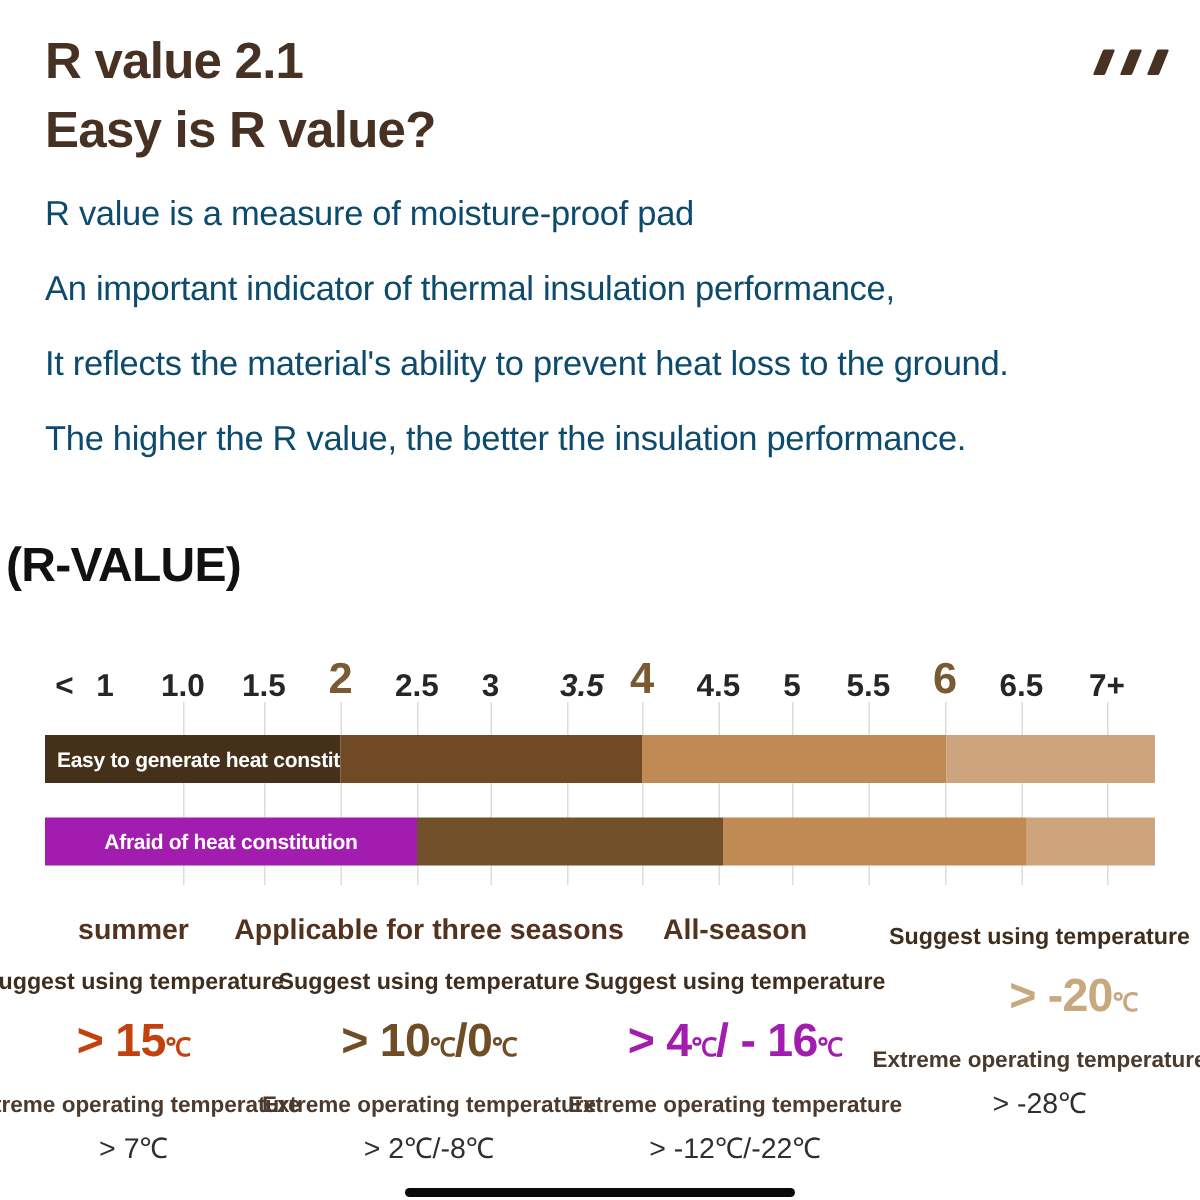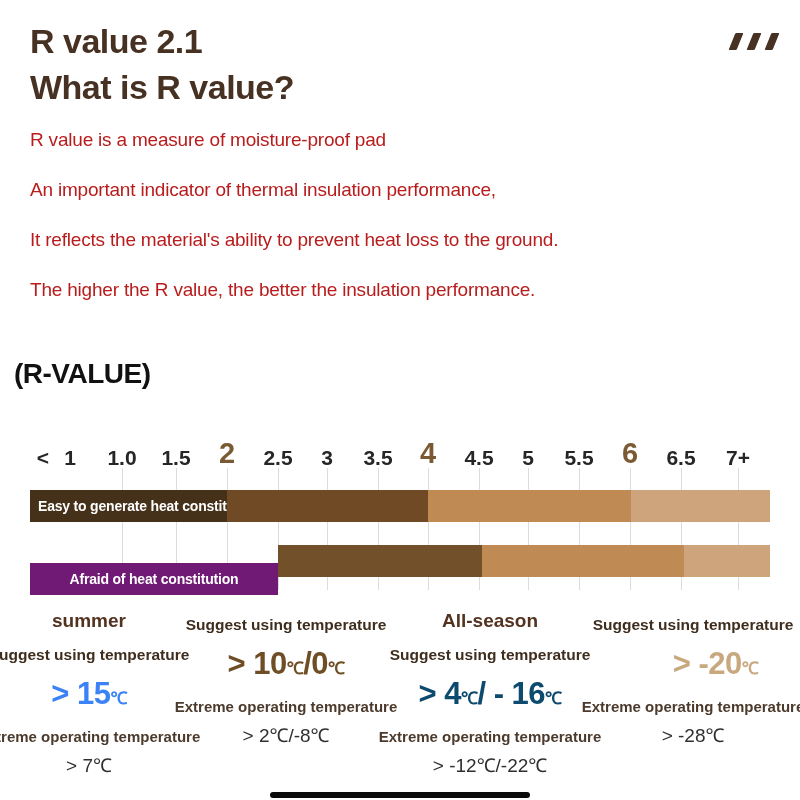--- a/index.html
+++ b/index.html
@@ -10,24 +10,24 @@
   .abs{position:absolute;}
 
   
   .title{left:30px;font-weight:800;font-size:34px;color:#463122;letter-spacing:-0.5px;white-space:nowrap;}
   .title1{top:22px;}
   .title2{top:68px;}
   .quote{top:33px;right:24px;display:flex;gap:10px;}
   .quote i{display:block;width:8px;height:17px;background:#463122;transform:skewX(-22deg);border-radius:1px;}
 
   
-  .intro-line{left:30px;font-size:19px;color:#b91c1c;white-space:nowrap;letter-spacing:-0.2px;}
+  .intro-line{left:30px;font-size:23px;color:#0c4a6e;white-space:nowrap;letter-spacing:-0.2px;}
 
   
-  .rvalue-title{left:14px;top:358px;font-size:28px;font-weight:800;color:#111;letter-spacing:-0.5px;}
+  .rvalue-title{left:4px;top:358px;font-size:32px;font-weight:800;color:#111;letter-spacing:-0.5px;}
   .axis{left:0;top:432px;width:800px;height:36px;}
   .tick-label{position:absolute;bottom:0;transform:translateX(-50%);font-weight:700;font-size:21px;color:#262626;line-height:1;}
   .tick-label.em{font-size:29px;color:#7a5a33;}
   .ticks{left:0;top:468px;width:800px;height:122px;z-index:0;}
   .tick-line{position:absolute;top:0;width:1px;height:100%;background:#dcdcdc;}
   .bar{left:30px;width:740px;height:32px;display:flex;z-index:1;}
   .bar-easy{top:490px;}
   .bar-afraid{top:545px;}
   .seg{height:100%;display:flex;align-items:center;}
   .bar-label{color:#ffffff;font-weight:700;font-size:14px;white-space:nowrap;letter-spacing:-0.2px;}
@@ -49,38 +49,38 @@
 </style>
 </head>
 <body>
 
 <div class="abs title title1">R value 2.1</div>
 <div class="abs quote">
     <i></i>
     <i></i>
     <i></i>
   </div>
-<div class="abs title title2">What is R value?</div>
+<div class="abs title title2">Easy is R value?</div>
 
 <div class="abs intro-line" style="top:129px">R value is a measure of moisture-proof pad</div>
 <div class="abs intro-line" style="top:179px">An important indicator of thermal insulation performance,</div>
 <div class="abs intro-line" style="top:229px">It reflects the material's ability to prevent heat loss to the ground.</div>
 <div class="abs intro-line" style="top:279px">The higher the R value, the better the insulation performance.</div>
 
 <div class="abs rvalue-title">(R-VALUE)</div>
 
 <div class="abs axis">
     <span class="tick-label" style="left: 43px;">&lt;</span>
     <span class="tick-label" style="left: 70px;">1</span>
     <span class="tick-label" style="left: 122px;">1.0</span>
     <span class="tick-label" style="left: 176px;">1.5</span>
     <span class="tick-label em" style="left: 227px;">2</span>
     <span class="tick-label" style="left: 278px; text-align: right;">2.5</span>
     <span class="tick-label" style="left: 327px;">3</span>
-    <span class="tick-label" style="left: 378px;">3.5</span>
+    <span class="tick-label" style="left: 388px; font-style: italic;">3.5</span>
     <span class="tick-label em" style="left: 428px;">4</span>
     <span class="tick-label" style="left: 479px;">4.5</span>
     <span class="tick-label" style="left: 528px;">5</span>
     <span class="tick-label" style="left: 579px;">5.5</span>
     <span class="tick-label em" style="left: 630px;">6</span>
     <span class="tick-label" style="left: 681px; text-align: right;">6.5</span>
     <span class="tick-label" style="left: 738px;">7+</span>
   </div>
 <div class="abs ticks">
     <i class="tick-line" style="left: 122px;"></i>
@@ -101,49 +101,50 @@
 <div class="abs bar bar-easy">
   <div class="seg" style="width: 197px; background: rgb(69, 48, 25);">
     <span class="bar-label">Easy to generate heat constitution</span>
   </div>
   <div class="seg" style="width: 201px; background: rgb(111, 74, 37);"></div>
   <div class="seg" style="width: 203px; background: rgb(192, 138, 85);"></div>
   <div class="seg" style="width: 139px; background: rgb(205, 164, 124);"></div>
 </div>
 
 <div class="abs bar bar-afraid">
-  <div class="seg" style="width: 248px; background: #701a75; margin-top: 18px;">
+  <div class="seg" style="width: 248px; background: #a21caf;">
     <span class="bar-label">Afraid of heat constitution</span>
   </div>
   <div class="seg" style="width: 204px; background: rgb(114, 80, 42);"></div>
   <div class="seg" style="width: 202px; background: rgb(192, 138, 85);"></div>
   <div class="seg" style="width: 86px; background: rgb(205, 164, 124);"></div>
 </div>
 
 <div class="abs columns">
 
   <div class="col col-1">
     <div class="col-title">summer</div>
     <div class="suggest-label">Suggest using temperature</div>
-    <div class="big-value" style="color: #3b82f6;">&gt; 15<span class="deg">℃</span></div>
+    <div class="big-value" style="color: #c2410c;">&gt; 15<span class="deg">℃</span></div>
     <div class="extreme-label">Extreme operating temperature</div>
     <div class="small-value">&gt; 7℃</div>
   </div>
 
   <div class="col col-2">
+    <div class="col-title">Applicable for three seasons</div>
     <div class="suggest-label">Suggest using temperature</div>
     <div class="big-value" style="color: rgb(111, 78, 38);">&gt; 10<span class="deg">℃</span>/0<span class="deg">℃</span></div>
     <div class="extreme-label">Extreme operating temperature</div>
     <div class="small-value">&gt; 2℃/-8℃</div>
   </div>
 
   <div class="col col-3">
     <div class="col-title">All-season</div>
     <div class="suggest-label">Suggest using temperature</div>
-    <div class="big-value" style="color: #0c4a6e;">&gt; 4<span class="deg">℃</span>/ - 16<span class="deg">℃</span></div>
+    <div class="big-value" style="color: #a21caf;">&gt; 4<span class="deg">℃</span>/ - 16<span class="deg">℃</span></div>
     <div class="extreme-label">Extreme operating temperature</div>
     <div class="small-value">&gt; -12℃/-22℃</div>
   </div>
 
   <div class="col col-4">
     <div class="suggest-label">Suggest using temperature</div>
     <div class="big-value" style="color: rgb(200, 168, 127); margin-left: 45px;">&gt; -20<span class="deg">℃</span></div>
     <div class="extreme-label">Extreme operating temperature</div>
     <div class="small-value">&gt; -28℃</div>
   </div>

